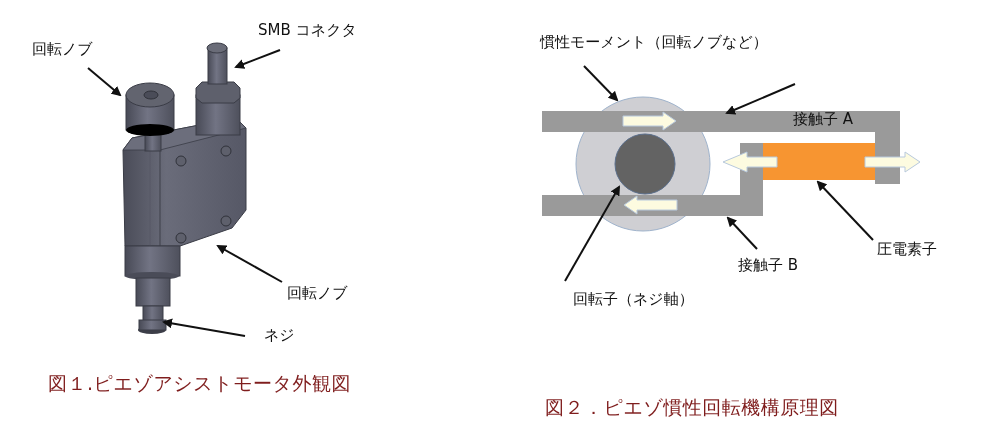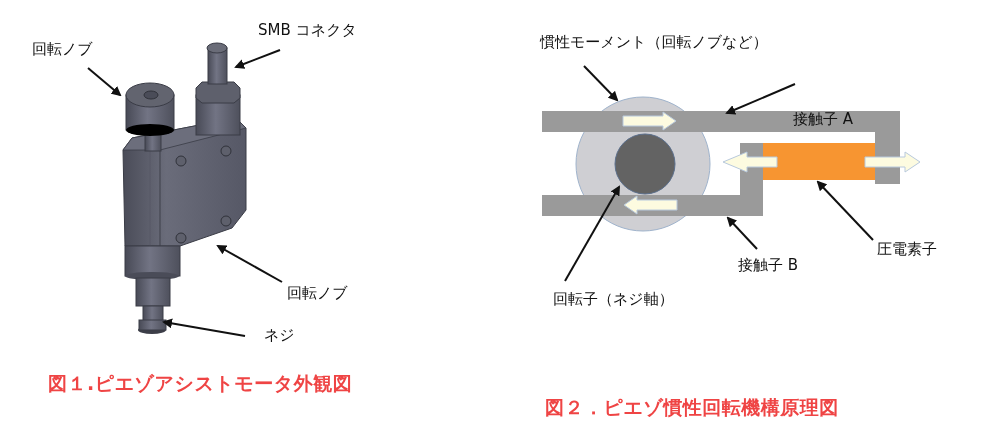--- a/index.html
+++ b/index.html
@@ -1,19 +1,19 @@
 <!DOCTYPE html>
 <html><head>
 <meta charset="utf-8">
 <style>
   html, body { margin:0; padding:0; background:#ffffff; }
   body { width:1000px; height:428px; position:relative; overflow:hidden;
          font-family:"DejaVu Sans","Liberation Sans",sans-serif; color:#111; }
   .lbl { position:absolute; font-size:15px; white-space:nowrap; color:#111; }
-  .cap { position:absolute; font-size:19px; font-weight:bold; white-space:nowrap; color:#ef4444; letter-spacing:0.5px; }
+  .cap { position:absolute; font-size:19px; font-weight:normal; white-space:nowrap; color:#7f1d1d; letter-spacing:0.5px; }
   svg { position:absolute; left:0; top:0; }
 </style>
 </head>
 <body>
 
 <svg width="1000" height="428">
   <defs>
     <linearGradient id="gBody" x1="0" x2="1" y1="0" y2="0">
       <stop offset="0" stop-color="#4a4c58"></stop>
       <stop offset="0.35" stop-color="#6a6c7a"></stop>
@@ -98,14 +98,14 @@
 <div class="lbl" style="left:32px;top:40px;">回転ノブ</div>
 <div class="lbl" style="left:258px;top:21px;">SMB コネクタ</div>
 <div class="lbl" style="left:287px;top:284px;">回転ノブ</div>
 <div class="lbl" style="left:264px;top:326px;">ネジ</div>
 <div class="cap" style="left:48px;top:371px;">図１.ピエゾアシストモータ外観図</div>
 
 <div class="lbl" style="left:540px;top:33px;">慣性モーメント（回転ノブなど）</div>
 <div class="lbl" style="left:793px;top:62px;margin-top:48px;">接触子 A</div>
 <div class="lbl" style="left:738px;top:256px;">接触子 B</div>
 <div class="lbl" style="left:877px;top:240px;">圧電素子</div>
-<div class="lbl" style="left:553px;top:290px;">回転子（ネジ軸）</div>
+<div class="lbl" style="left:573px;top:290px;">回転子（ネジ軸）</div>
 <div class="cap" style="left:545px;top:395px;">図２．ピエゾ慣性回転機構原理図</div>
 
 </body></html>

